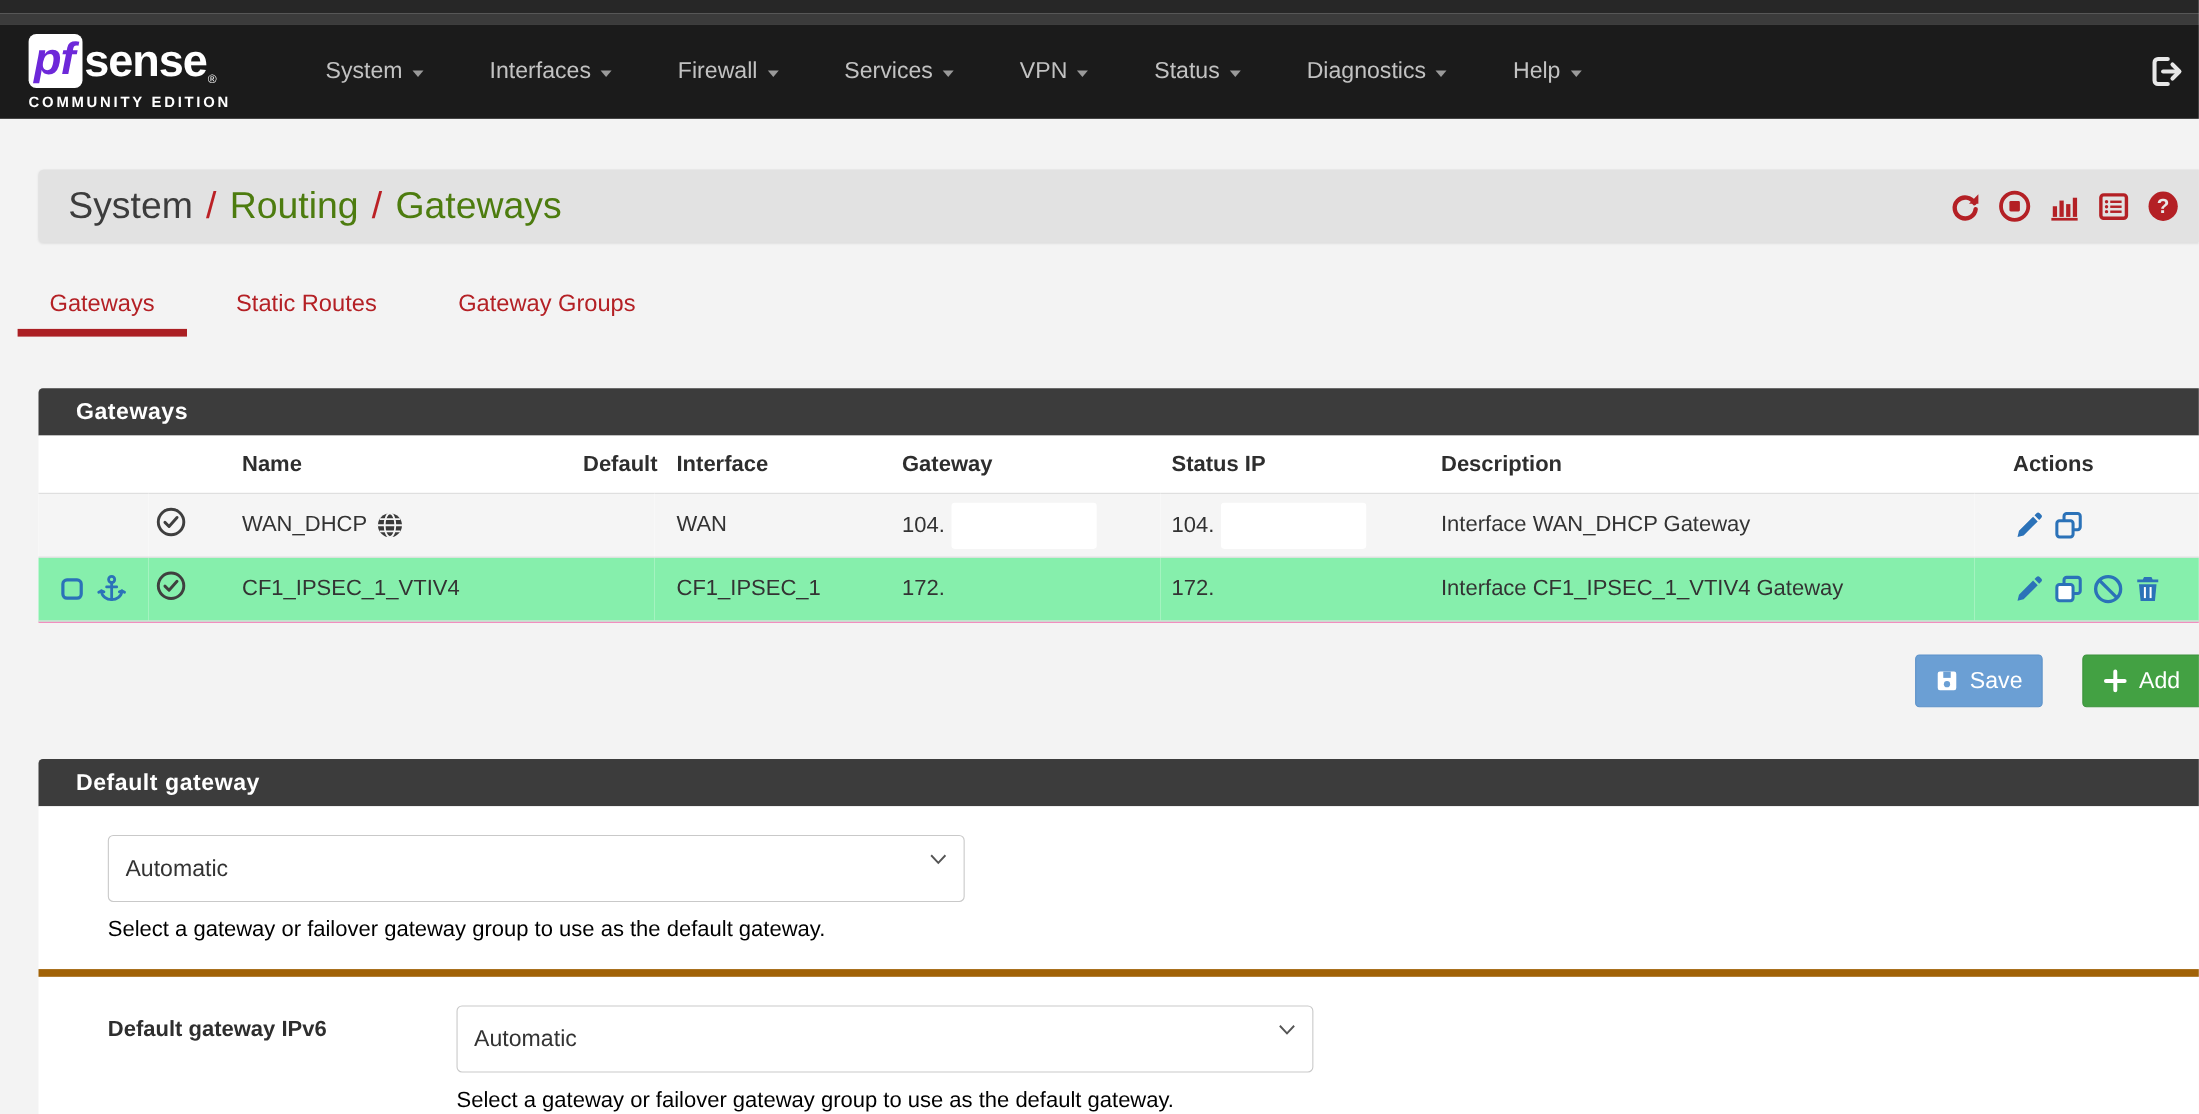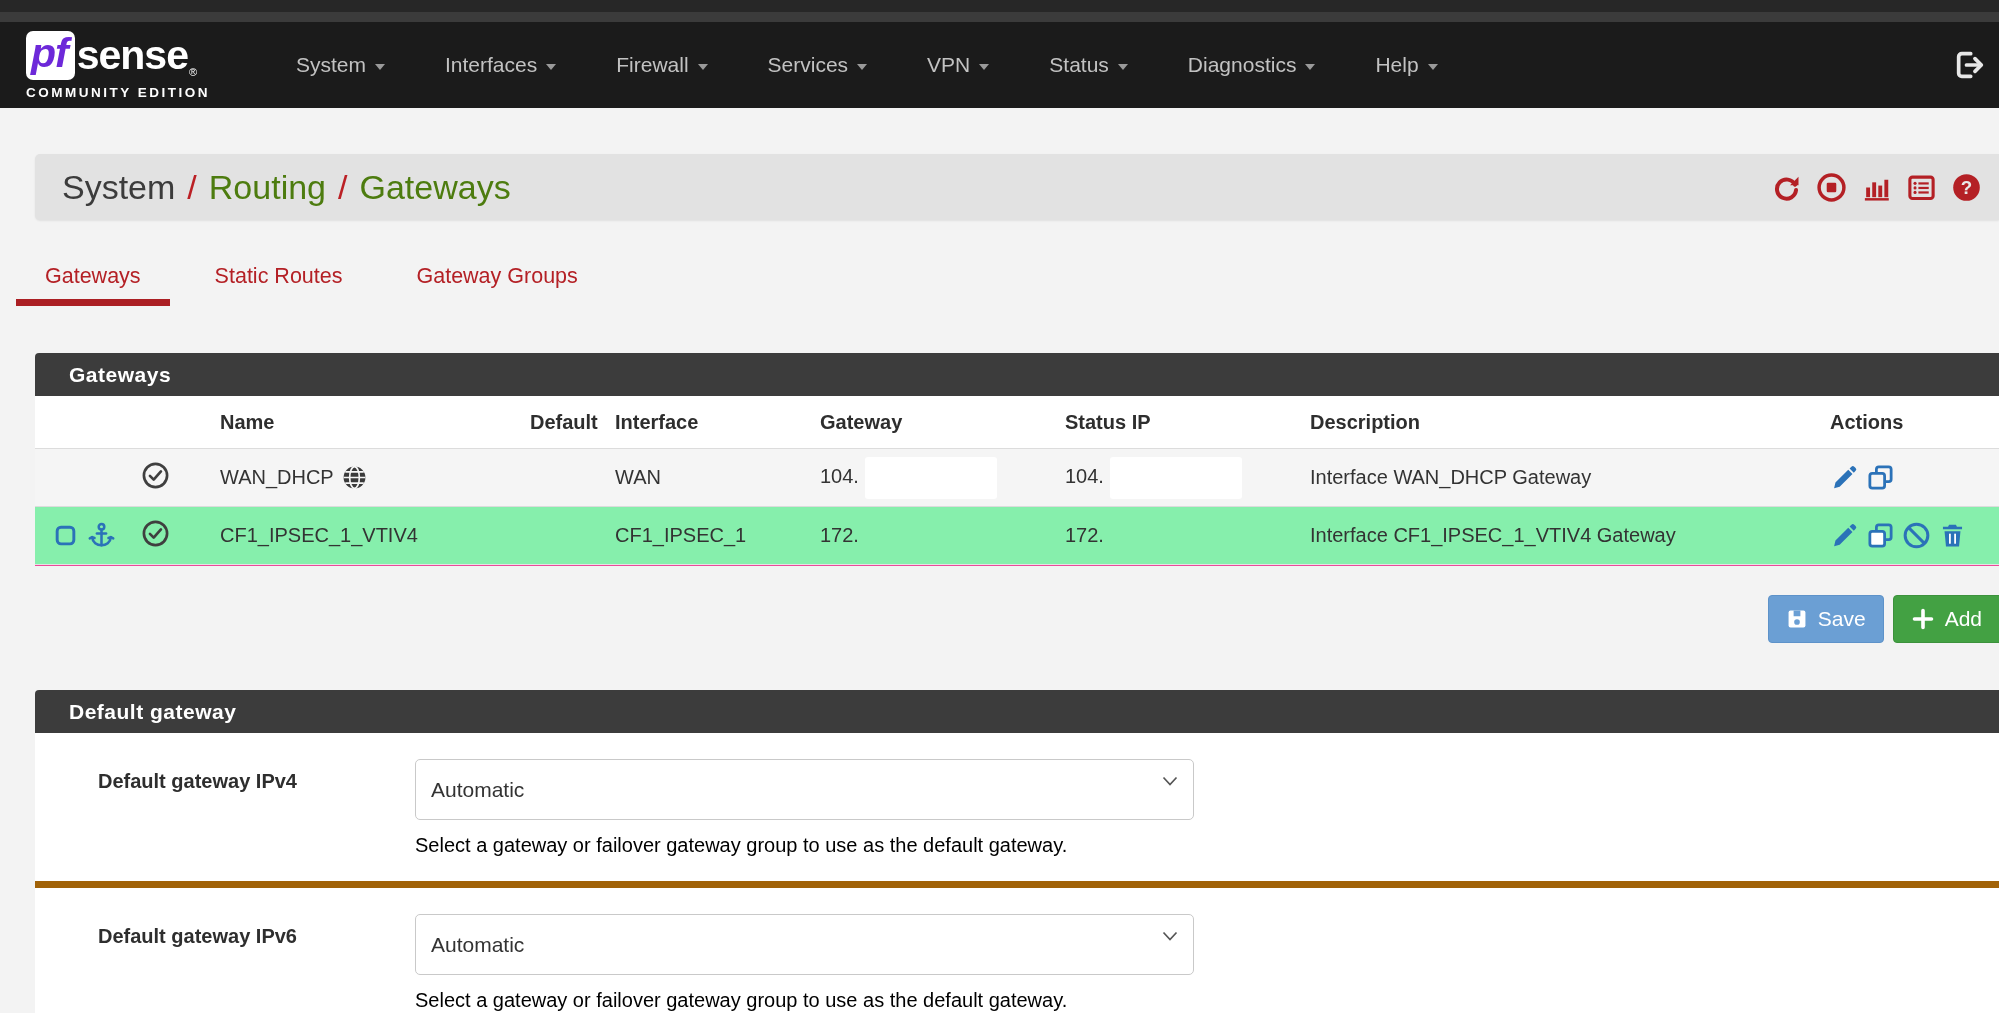--- a/index.html
+++ b/index.html
@@ -57,21 +57,21 @@
   tr.r0{background:#f5f5f5;border-top:1px solid #dcdcdc;border-bottom:1px solid #dcdcdc;}
   tr.r1{background:#86efac;border-bottom:1px solid #e3e3e3;}
   .namecell{display:flex;align-items:center;gap:7px;}
   .lead-icons{display:flex;align-items:center;gap:9px;}
   .redact{display:inline-block;width:132px;height:42px;background:#ffffff;border-radius:3px;vertical-align:middle;margin-left:6px;}
   .acts{display:flex;align-items:center;gap:7px;}
   .acts .ic{width:29px;height:29px;display:block;cursor:pointer;}
   .ic{flex:none;}
 
   
-  .btn-row{display:flex;justify-content:flex-end;align-items:center;gap:9px;margin:29px 0 0 0;padding-right:0;}
+  .btn-row{display:flex;justify-content:flex-end;align-items:center;gap:36px;margin:29px 0 0 0;padding-right:0;}
   .btn{display:flex;align-items:center;gap:10px;height:46px;border-radius:4px;color:#fff;font-size:21px;
        padding:0 17px;cursor:pointer;white-space:nowrap;}
   .btn-save{background:#6b9fd4;border:1px solid #5d92c9;}
   .btn-add{background:#43a143;border:1px solid #3c923c;margin-right:-14px;padding-right:30px;}
 
   
   .dg-panel{margin-top:47px;}
   .dg-body{margin-left:35px;background:#fff;border-bottom:1px solid #d8d8d8;}
   .form-row{display:flex;align-items:flex-start;padding:26px 0 24px 63px;}
   .form-row + .form-row{border-top:7px solid #a16207;}
@@ -348,21 +348,20 @@
         </svg>
       <span>Add</span>
     </div>
   </div>
 </div>
 
 <div class="dg-panel">
   <div class="panel-h">Default gateway</div>
   <div class="dg-body">
     <div class="form-row">
-      <div class="form-label">Default gateway IPv4</div>
       <div class="form-field">
         <div class="sel-wrap">
           <select class="dg-sel">
             <option>Automatic</option>
           </select>
           <svg class="sel-chev" width="16" height="11" viewBox="0 0 16 11">
               <path d="M1.5 1.5L8 8.5l6.5-7" fill="none" stroke="#555" stroke-width="1.7"></path>
             </svg>
         </div>
         <div class="help-text">Select a gateway or failover gateway group to use as the default gateway.</div>

